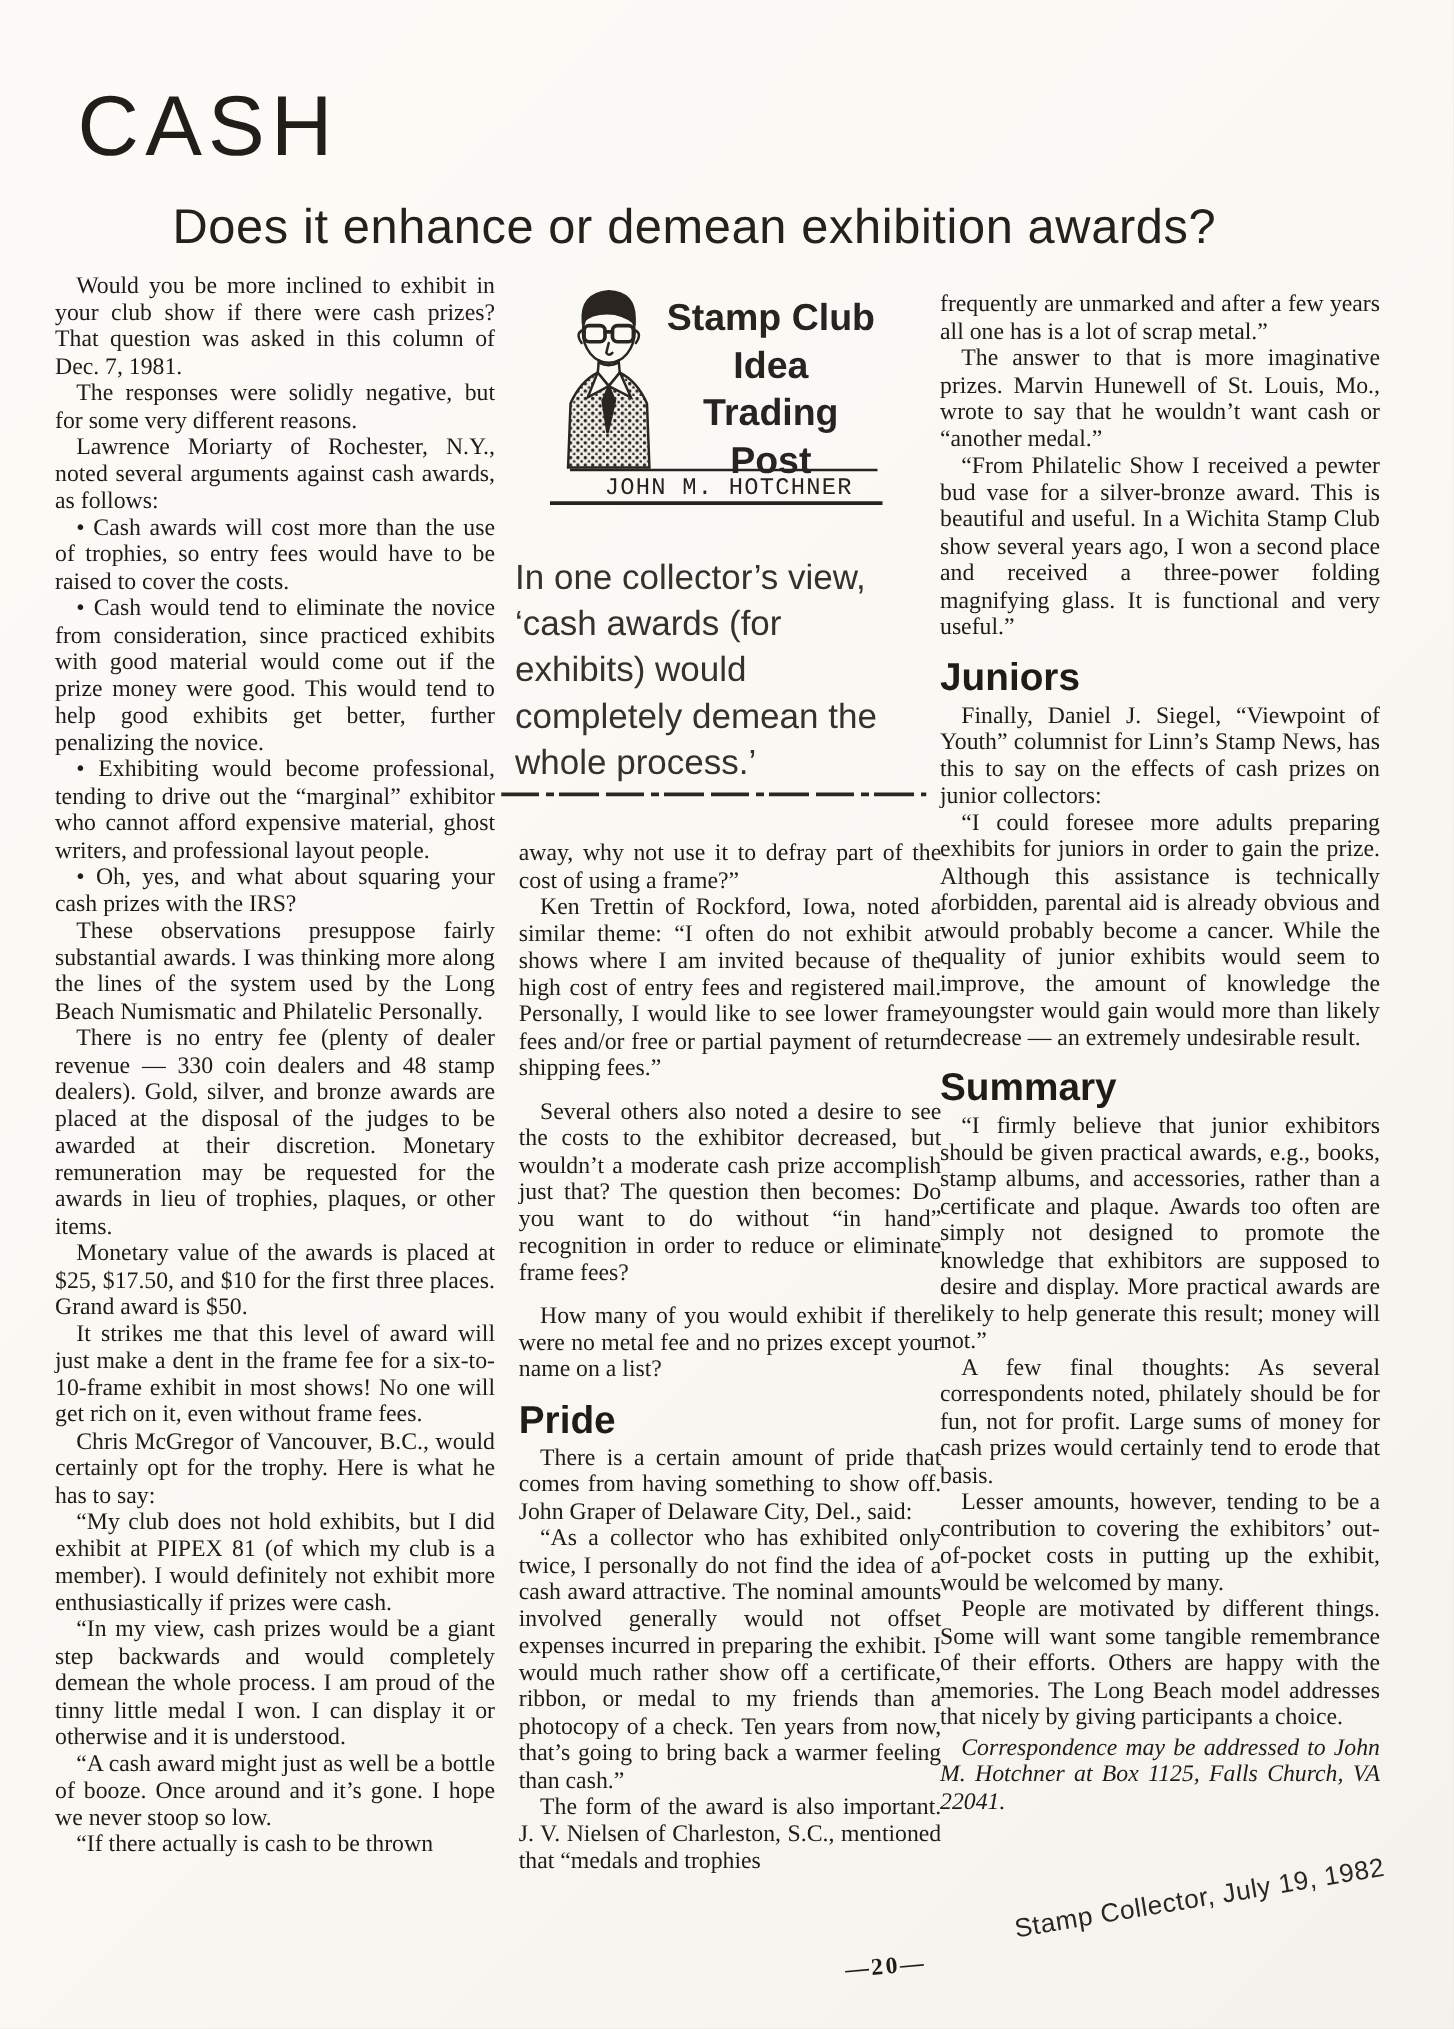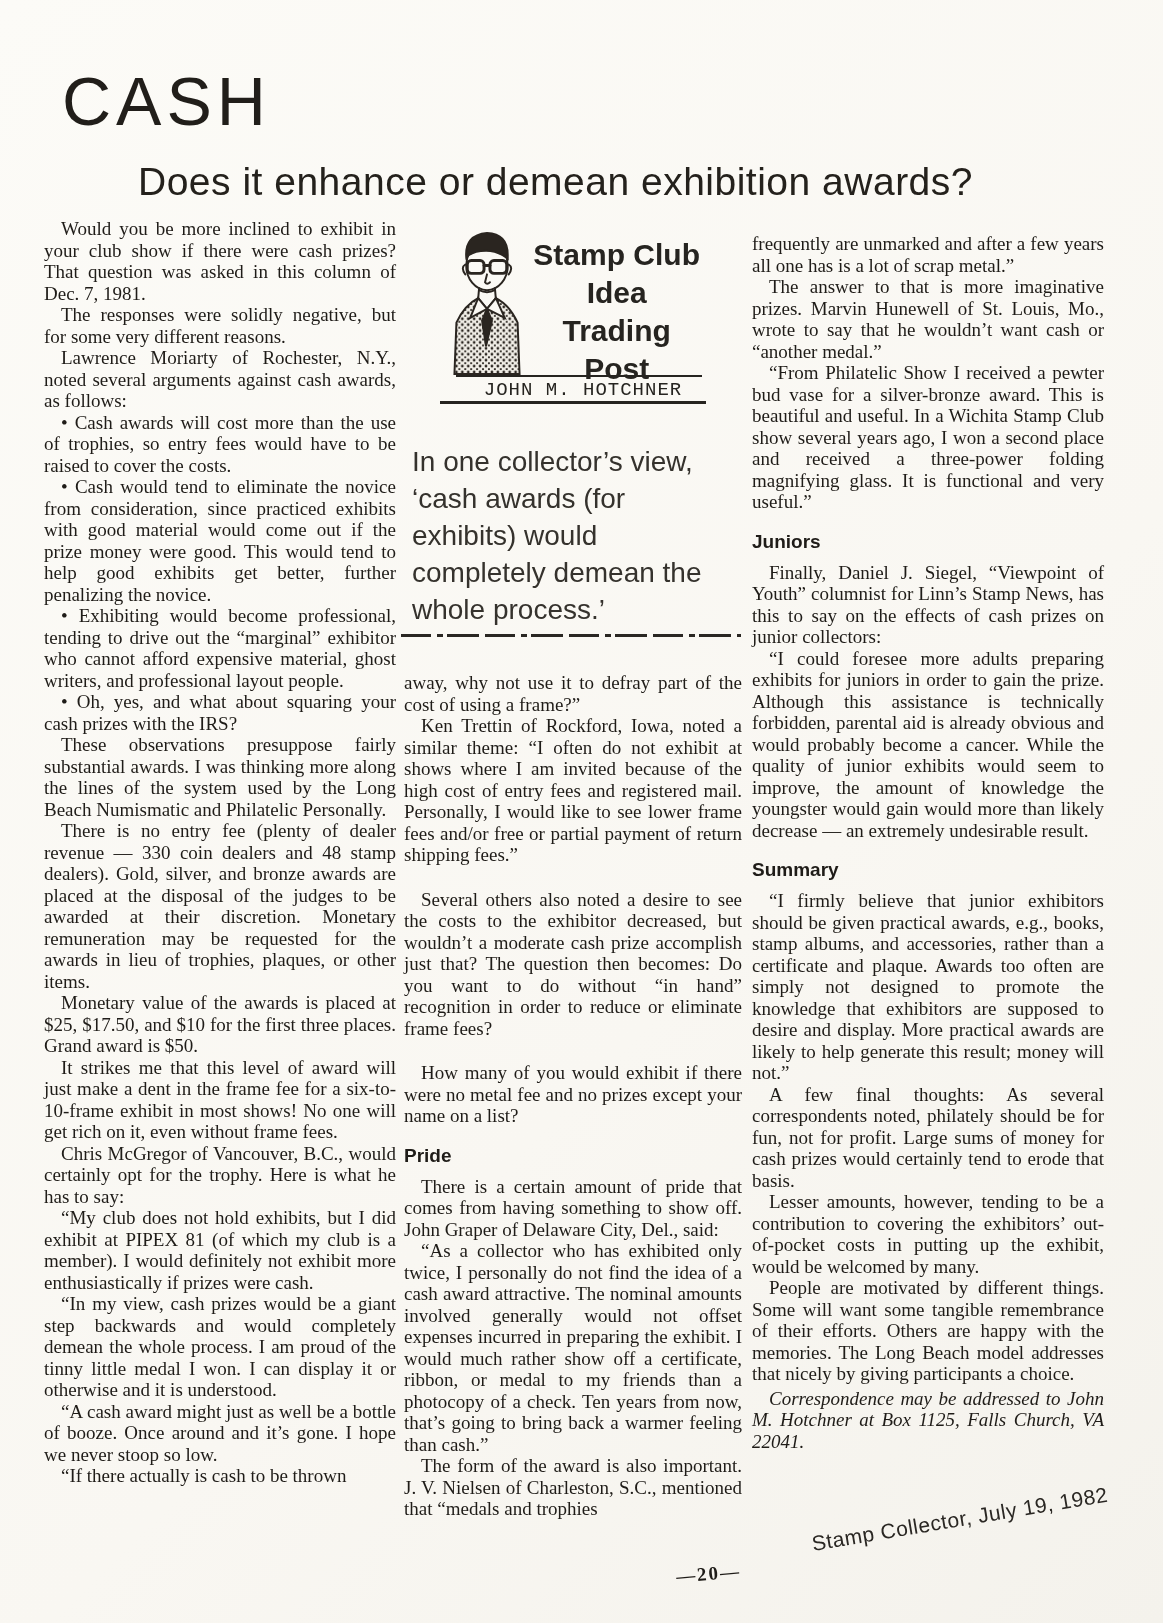--- a/index.html
+++ b/index.html
@@ -8,27 +8,27 @@
         color:#1f1c18;overflow:hidden;}
 
   #headline{position:absolute;left:62px;top:62px;font-family:"Liberation Sans",sans-serif;
             font-size:68px;font-weight:500;letter-spacing:5px;color:#211e1a;}
   #subhead{position:absolute;left:138px;top:160px;font-family:"Liberation Sans",sans-serif;
            font-size:39px;font-weight:400;letter-spacing:.5px;white-space:nowrap;color:#24211c;}
 
   .col{position:absolute;font-family:"Liberation Serif",serif;font-size:19px;
        line-height:21.5px;text-align:justify;hyphens:auto;-webkit-hyphens:auto;}
   #col-left{left:44px;top:218px;width:352px;}
-  #col-middle-text{left:404px;top:672px;width:338px;}
+  #col-middle-text{left:415px;top:672px;width:338px;}
   #col-right{left:752px;top:233px;width:352px;}
 
   .blk{margin:0;text-indent:17px;}
   .blk.noindent{text-indent:0;}
-  .blk.gap{margin-top:23px;}
-  .blk.heading{font-family:"Liberation Sans",sans-serif;font-weight:bold;font-size:19px;
+  .blk.gap{margin-top:13px;}
+  .blk.heading{font-family:"Liberation Sans",sans-serif;font-weight:bold;font-size:31px;
                line-height:26px;text-indent:0;text-align:left;margin:16px 0 7px;}
   .blk.italic{font-style:italic;margin-top:3px;}
 
   #masthead{position:absolute;left:404px;top:226px;width:338px;height:182px;}
   #masthead-title{position:absolute;right:42px;top:10px;text-align:center;
                   font-family:"Liberation Sans",sans-serif;font-weight:bold;
                   font-size:30px;line-height:38px;color:#262420;}
   #portrait{position:absolute;left:38px;top:2px;}
   .mast-rule1{position:absolute;left:52px;top:149px;width:246px;height:0;border-top:2px solid #262420;}
   #masthead-byline{position:absolute;left:60px;top:153px;width:238px;text-align:center;

